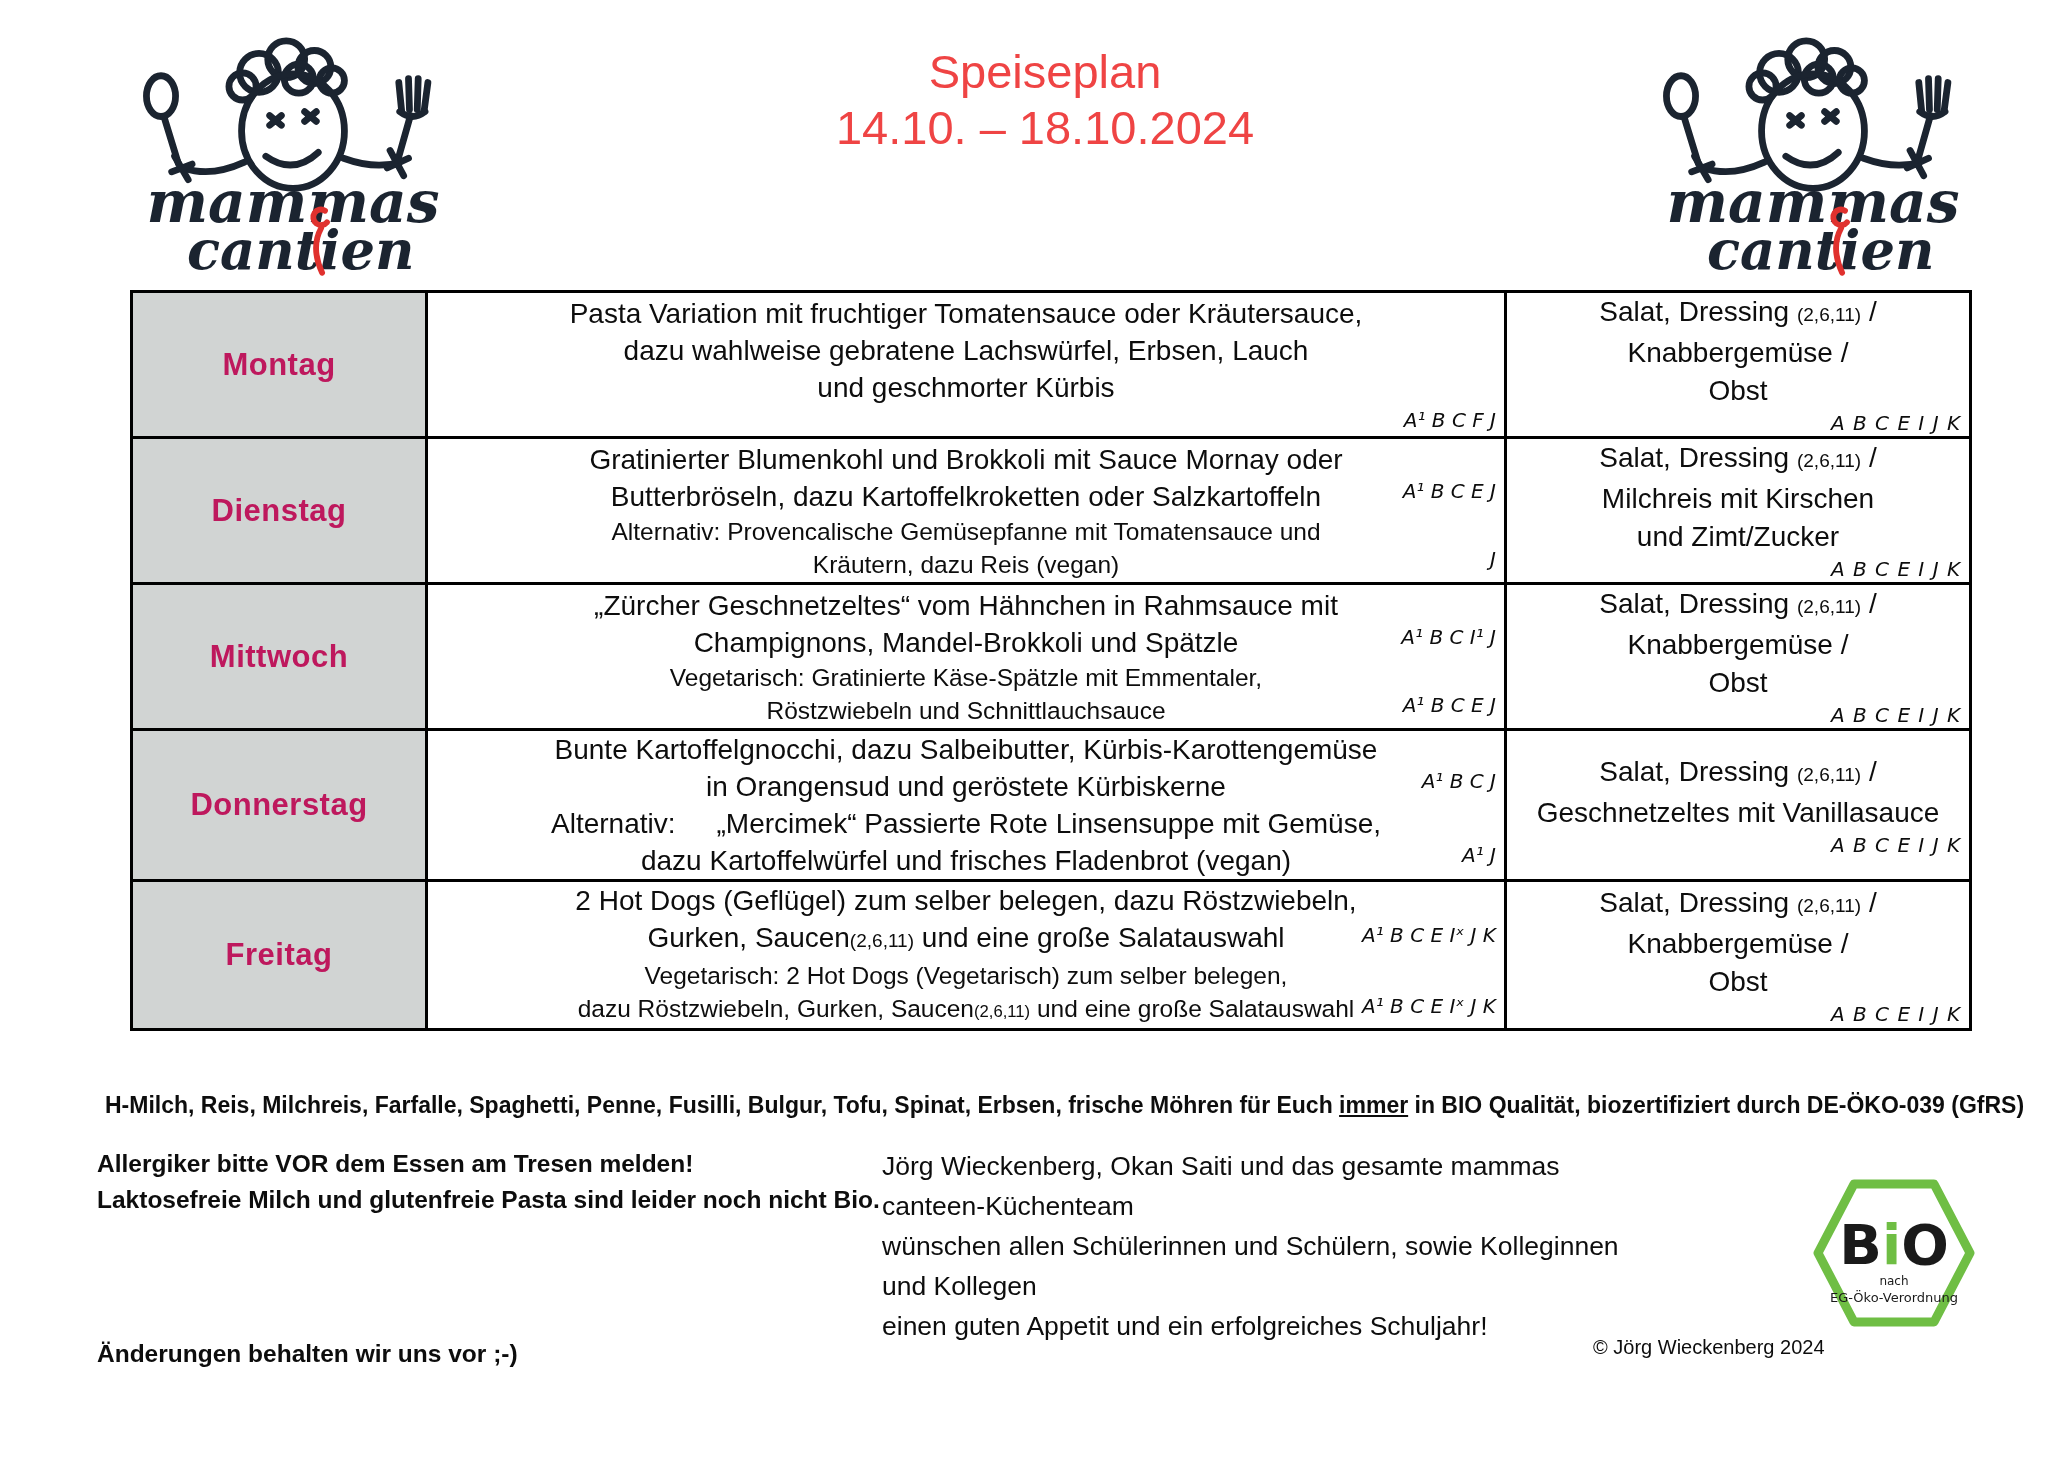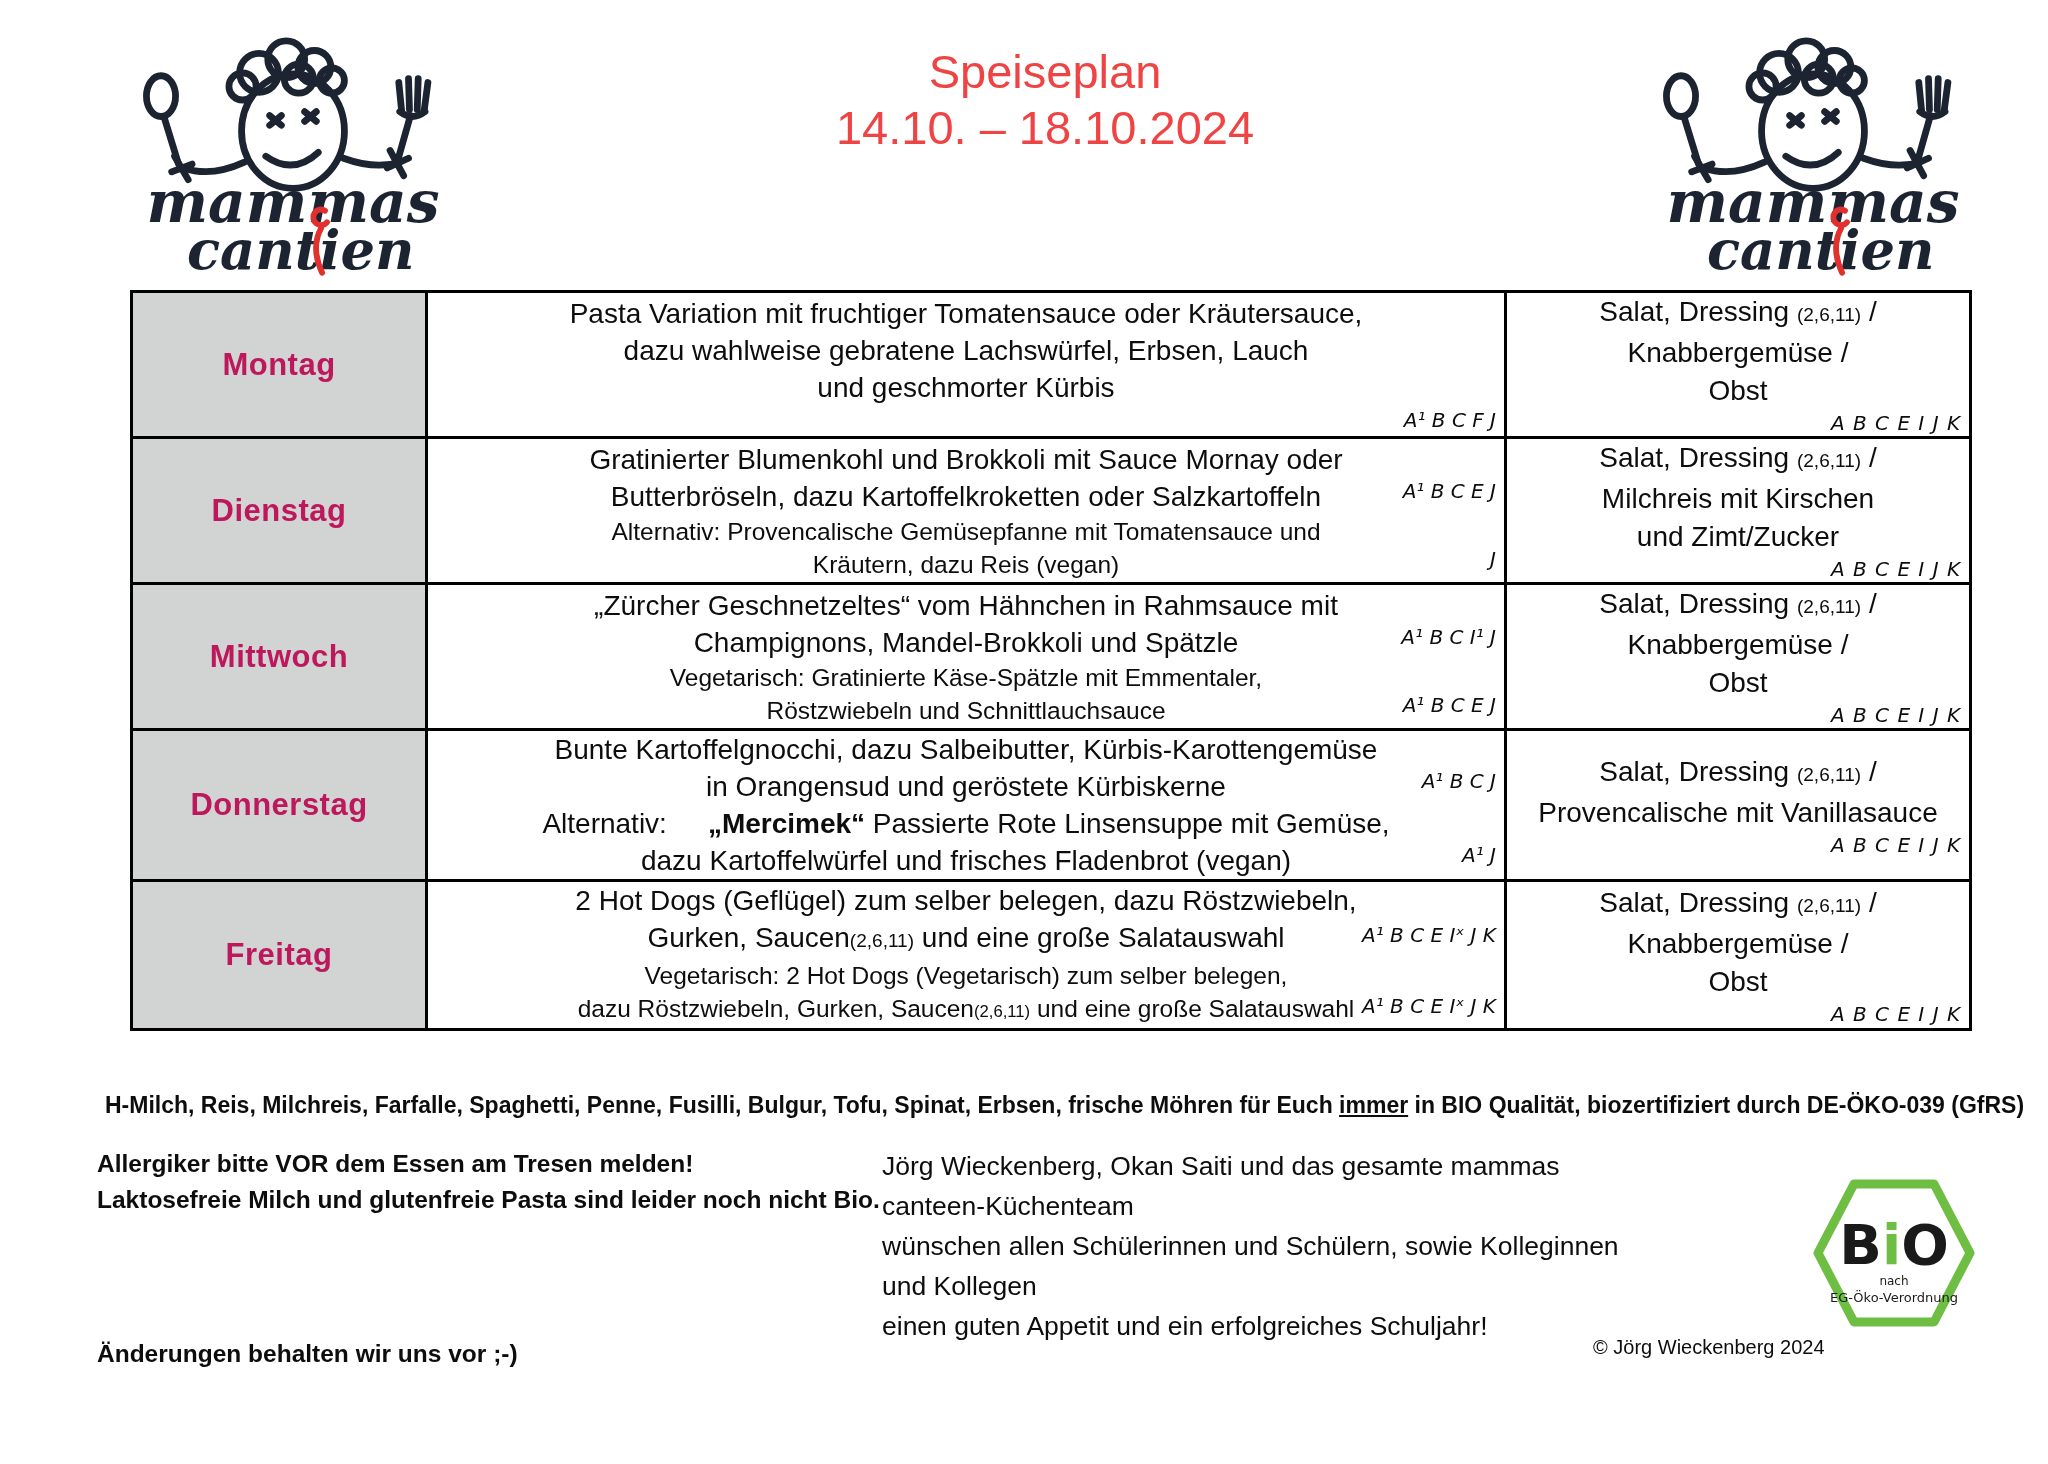--- a/index.html
+++ b/index.html
@@ -25,21 +25,21 @@
   .m-line{position:relative;text-align:center;font-size:28px;line-height:37px;}
   .m-line.sm{font-size:24.5px;line-height:33px;}
   .code{position:absolute;right:8px;bottom:5px;font-style:italic;font-size:20px;
         font-family:"DejaVu Sans",sans-serif;white-space:nowrap;}
   .code-line{text-align:right;font-style:italic;font-size:20px;padding-right:8px;line-height:28px;
         font-family:"DejaVu Sans",sans-serif;}
   .s-line{font-size:28px;line-height:38px;}
   .s-code{text-align:right;font-style:italic;font-size:20px;padding-right:8px;line-height:26px;
         font-family:"DejaVu Sans",sans-serif;letter-spacing:1px;}
   span.sm{font-size:.68em;}
-  span.b{font-weight:bold;margin-left:41px;}
+  span.b{font-weight:normal;margin-left:41px;}
   span.u{text-decoration:underline;}
 
   
   .bio-line{position:absolute;left:105px;top:1090px;width:1900px;font-weight:bold;font-size:23px;
             line-height:30px;white-space:nowrap;}
   .allergy-note{position:absolute;left:97px;top:1146px;font-weight:bold;font-size:24.5px;line-height:36px;}
   .greeting{position:absolute;left:834px;top:1146px;width:760px;font-size:26.5px;line-height:40px;margin-left:48px;}
   .closing{position:absolute;left:97px;top:1340px;font-weight:bold;font-size:24.5px;}
   .copyright{position:absolute;left:1593px;top:1336px;font-size:20px;}
   .bio-seal{position:absolute;left:1812px;top:1178px;}
@@ -151,21 +151,21 @@
         <tr>
           <td class="day-cell">Donnerstag</td>
           <td class="menu-cell">
             <div class="m-line"><span>Bunte Kartoffelgnocchi, dazu Salbeibutter, Kürbis-Karottengemüse</span></div>
             <div class="m-line"><span>in Orangensud und geröstete Kürbiskerne</span><span class="code">A¹ B C J</span></div>
             <div class="m-line"><span>Alternativ:</span><span class="b">„Mercimek“</span><span> Passierte Rote Linsensuppe mit Gemüse,</span></div>
             <div class="m-line"><span>dazu Kartoffelwürfel und frisches Fladenbrot (vegan)</span><span class="code">A¹ J</span></div>
           </td>
           <td class="side-cell">
             <div class="s-line"><span>Salat, Dressing </span><span class="sm">(2,6,11)</span><span> /</span></div>
-            <div class="s-line"><span>Provencalische mit Vanillasauce</span></div>
+            <div class="s-line"><span>Geschnetzeltes mit Vanillasauce</span></div>
             <div class="s-code">A B C E I J K</div>
           </td>
         </tr>
         <tr>
           <td class="day-cell">Freitag</td>
           <td class="menu-cell">
             <div class="m-line"><span>2 Hot Dogs (Geflügel) zum selber belegen, dazu Röstzwiebeln,</span></div>
             <div class="m-line"><span>Gurken, Saucen</span><span class="sm">(2,6,11)</span><span> und eine große Salatauswahl</span><span class="code">A¹ B C E Iˣ J K</span></div>
             <div class="m-line sm"><span>Vegetarisch: 2 Hot Dogs (Vegetarisch) zum selber belegen,</span></div>
             <div class="m-line sm"><span>dazu Röstzwiebeln, Gurken, Saucen</span><span class="sm">(2,6,11)</span><span> und eine große Salatauswahl</span><span class="code">A¹ B C E Iˣ J K</span></div>

